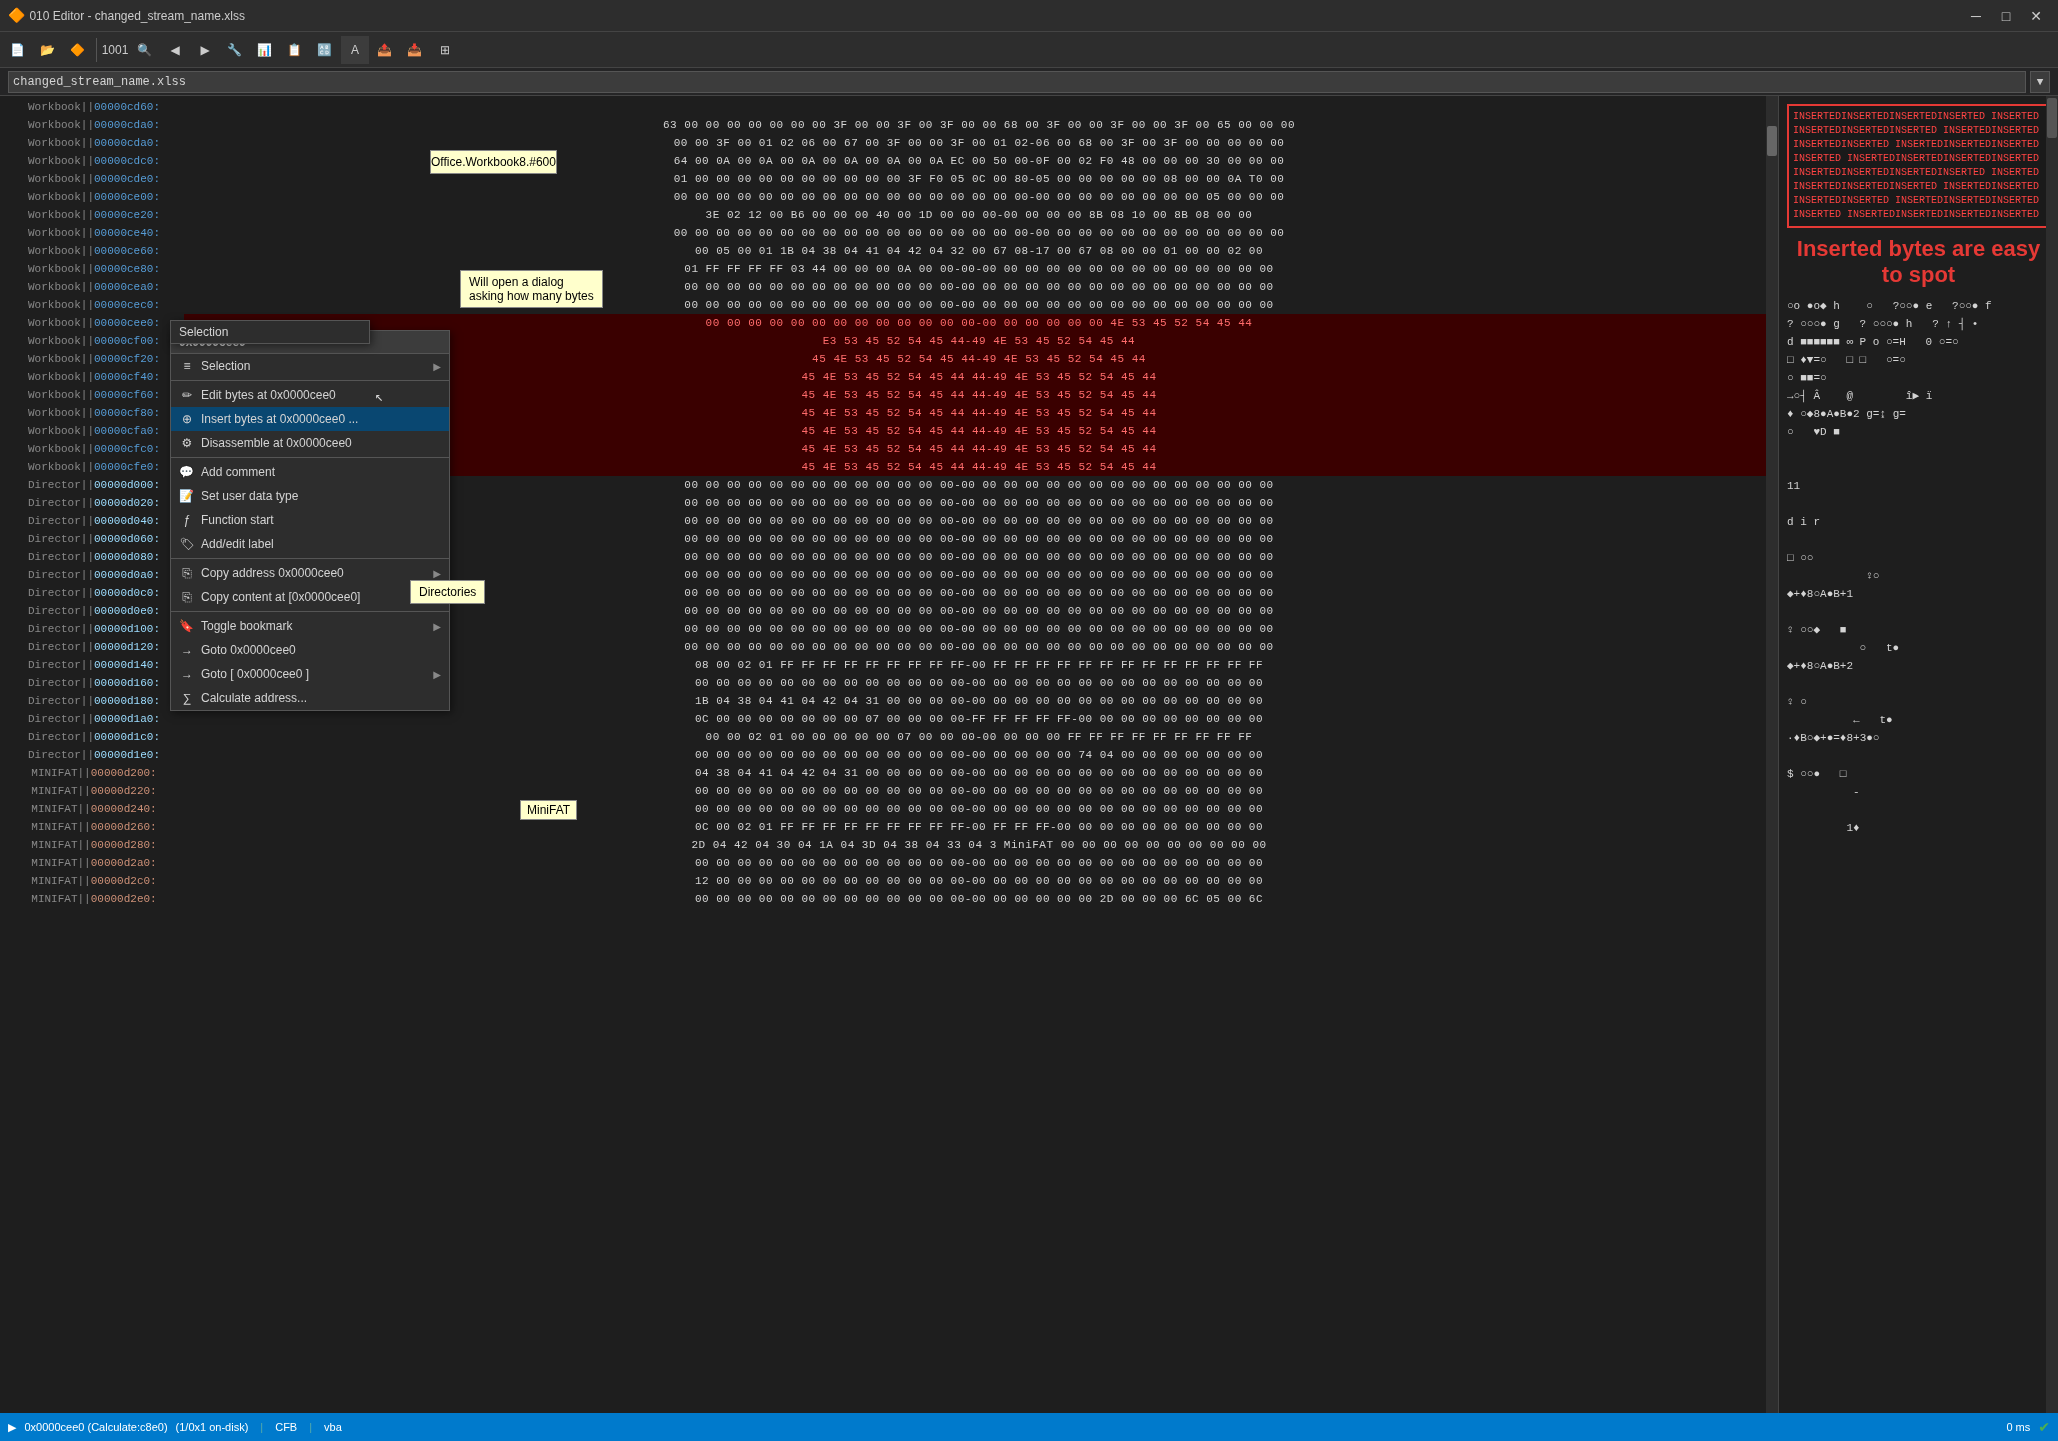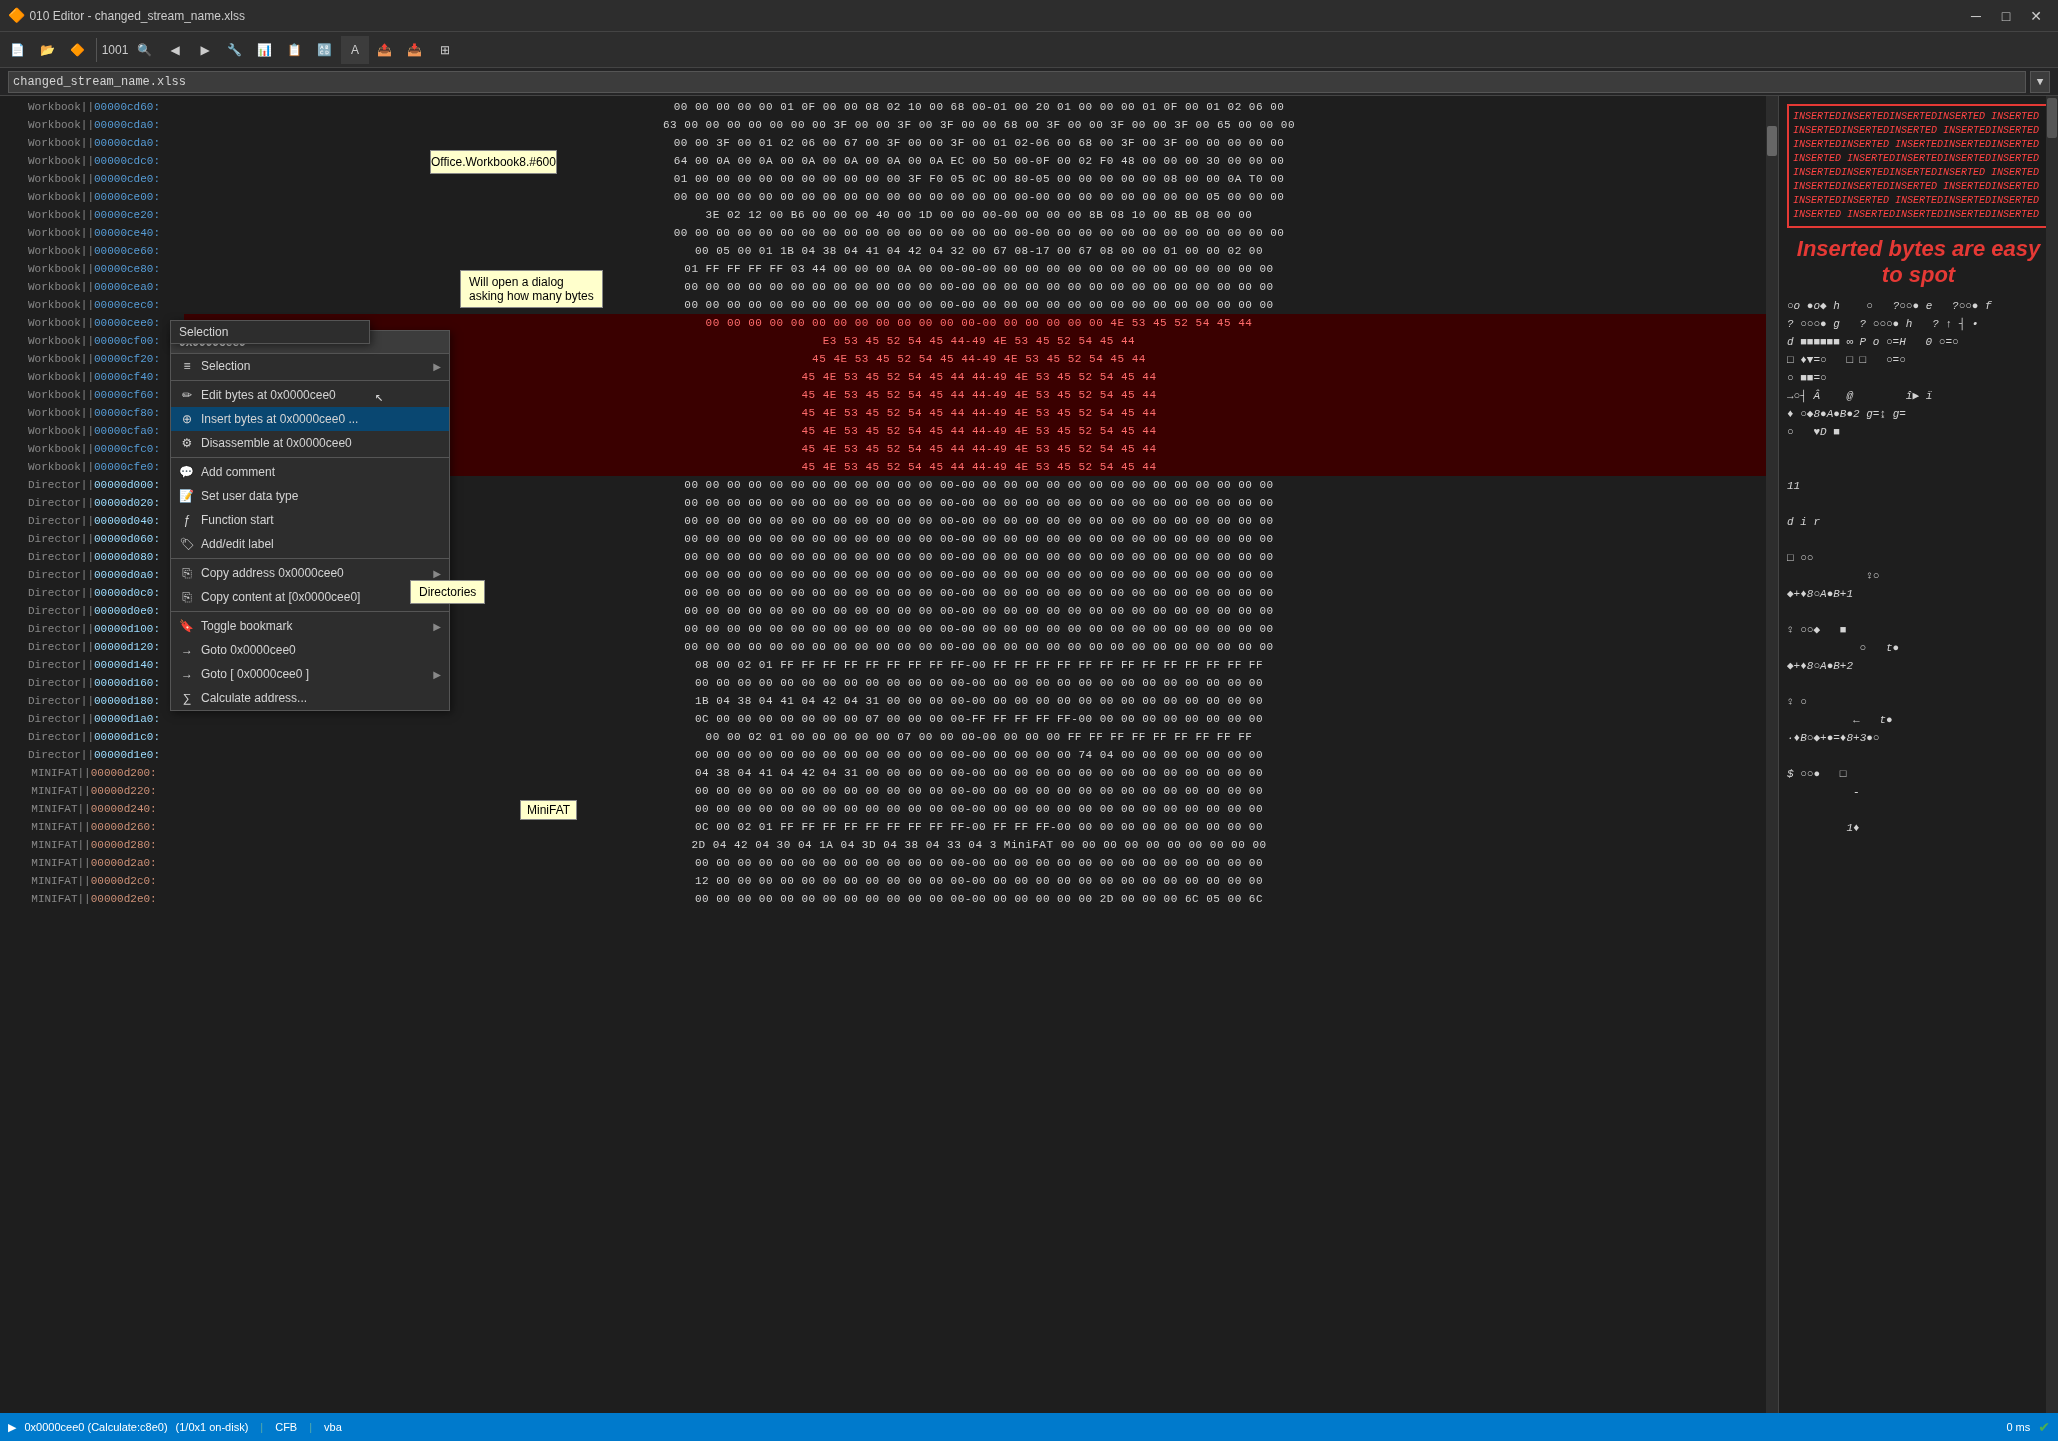--- a/index.html
+++ b/index.html
@@ -148,21 +148,20 @@
       letter-spacing: 0.5px;
     }
 
     
     #right-panel {
       width: 280px;
       background: #1e1e1e;
       border-left: 1px solid #444;
       overflow: hidden;
       position: relative;
-      font-style: italic;
     }
 
     
     #sidebar-scroll {
       position: absolute;
       right: 0;
       top: 0;
       width: 12px;
       height: 100%;
       background: #2d2d2d;
@@ -439,21 +438,20 @@
 </div>
 
 <div id="main-layout">
 
   <div id="hex-outer">
     <div id="hex-view">
       <div id="hex-content">
 
       <div class="hex-row">
             <span class="hex-addr" style="color:#569cd6"><span style="color:#888">Workbook||</span>00000cd60:</span>
-            <span class="hex-bytes" style="">00 00 00 00 00 01 0F 00 00 08 02 10 00 68 00-01 00 20 01 00 00 00 01 0F 00 01 02 06 00</span>
           </div>
           <div class="hex-row">
             <span class="hex-addr" style="color:#569cd6"><span style="color:#888">Workbook||</span>00000cda0:</span>
             <span class="hex-bytes" style="">63 00 00 00 00 00 00 00 3F 00 00 3F 00 3F 00 00 68 00 3F 00 00 3F 00 00 3F 00 65 00 00 00</span>
           </div>
           <div class="hex-row">
             <span class="hex-addr" style="color:#569cd6"><span style="color:#888">Workbook||</span>00000cda0:</span>
             <span class="hex-bytes" style="">00 00 3F 00 01 02 06 00 67 00 3F 00 00 3F 00 01 02-06 00 68 00 3F 00 3F 00 00 00 00 00</span>
           </div>
           <div class="hex-row">

